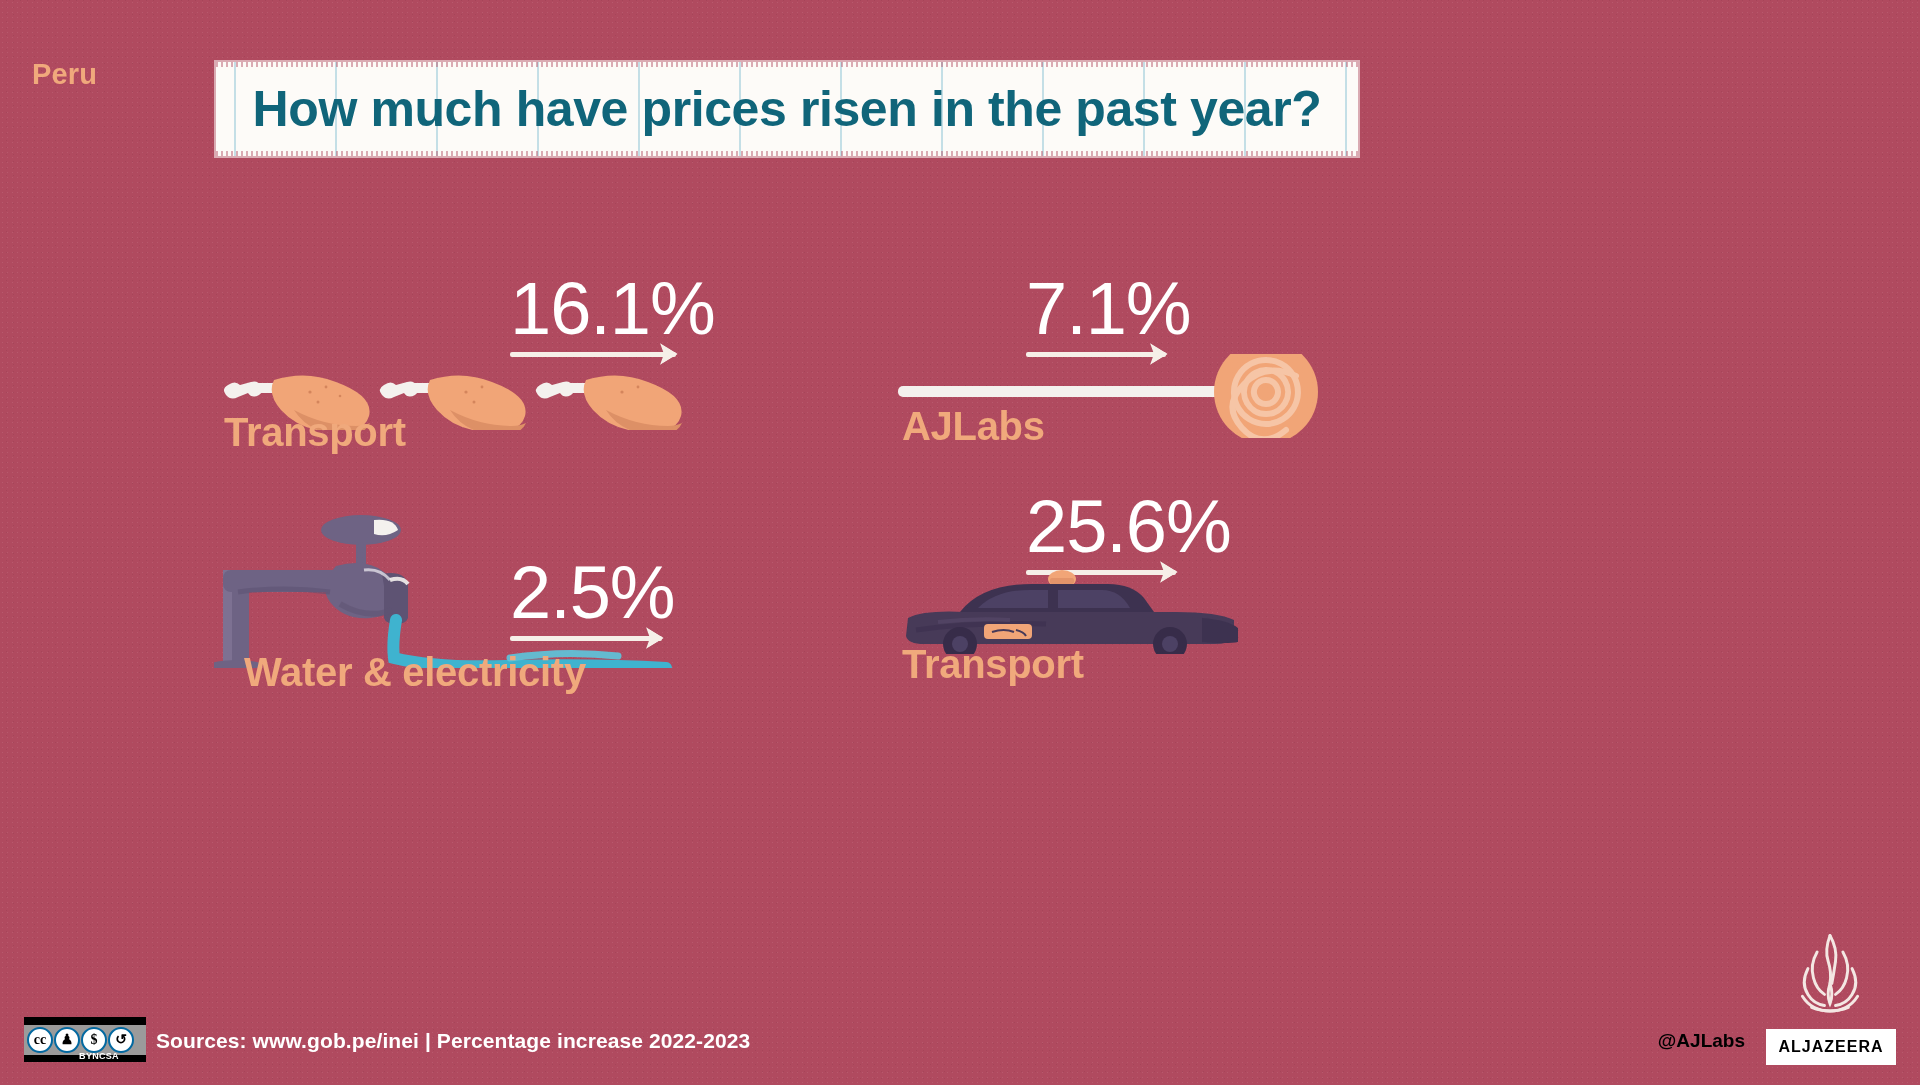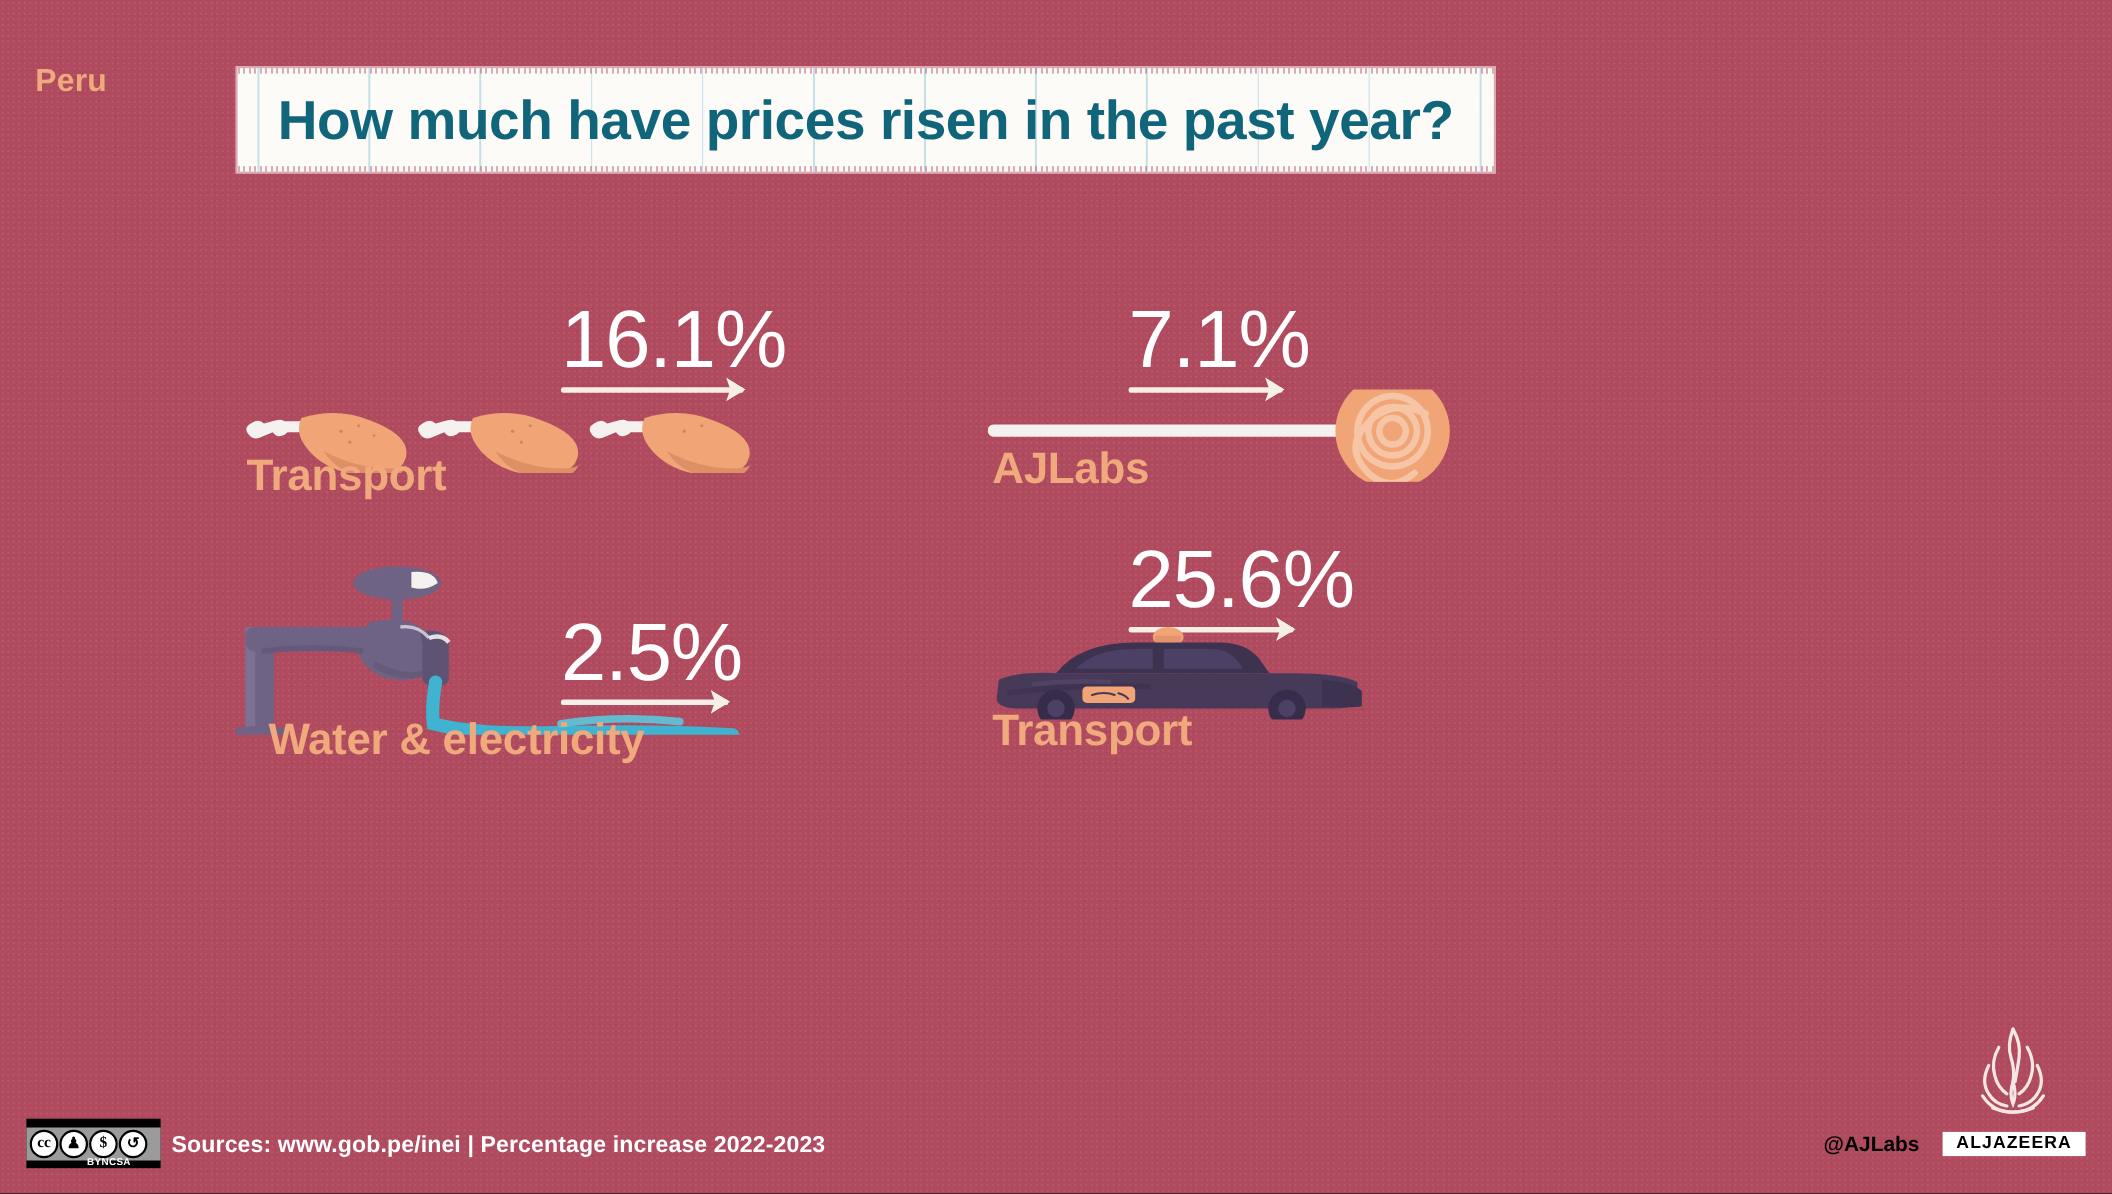--- a/index.html
+++ b/index.html
@@ -163,21 +163,21 @@
     background: #9b9b9b;
     width: 100%;
     box-sizing: border-box;
     align-items: center;
     height: 30px;
   }
   #cc-badge .cc-circle {
     width: 26px; height: 26px;
     border-radius: 50%;
     background: #fff;
-    border: 2px solid #000000;
+    border: 2px solid #0369a1;
     box-sizing: border-box;
     display: flex;
     align-items: center;
     justify-content: center;
     font-size: 14px;
     font-weight: 700;
     color: #000;
     font-family: "Liberation Serif", serif;
   }
   #cc-badge .cc-caption {
@@ -199,21 +199,21 @@
     transform: translateY(-50%);
     font-size: 19px;
     font-weight: 700;
     color: #000000;
   }
   #aj-logo {
     position: absolute;
     right: 24px;
     top: 1029px;
     width: 130px;
-    height: 22px;
+    height: 36px;
     background: #ffffff;
     display: flex;
     align-items: center;
     justify-content: center;
   }
   #aj-logo span {
     font-size: 16px;
     font-weight: 700;
     letter-spacing: 1px;
     color: #000;

